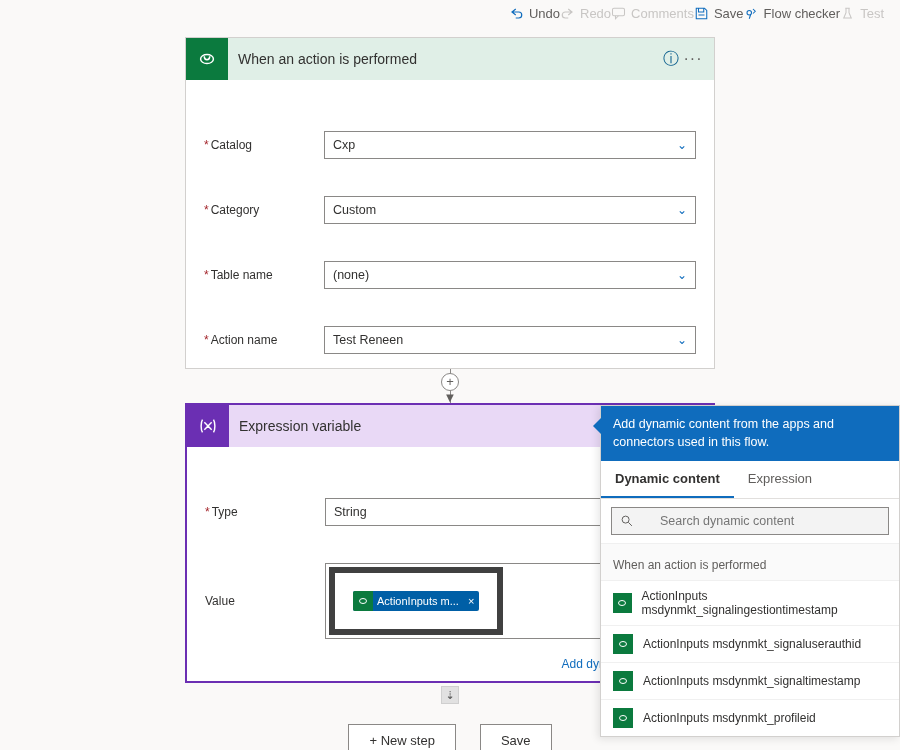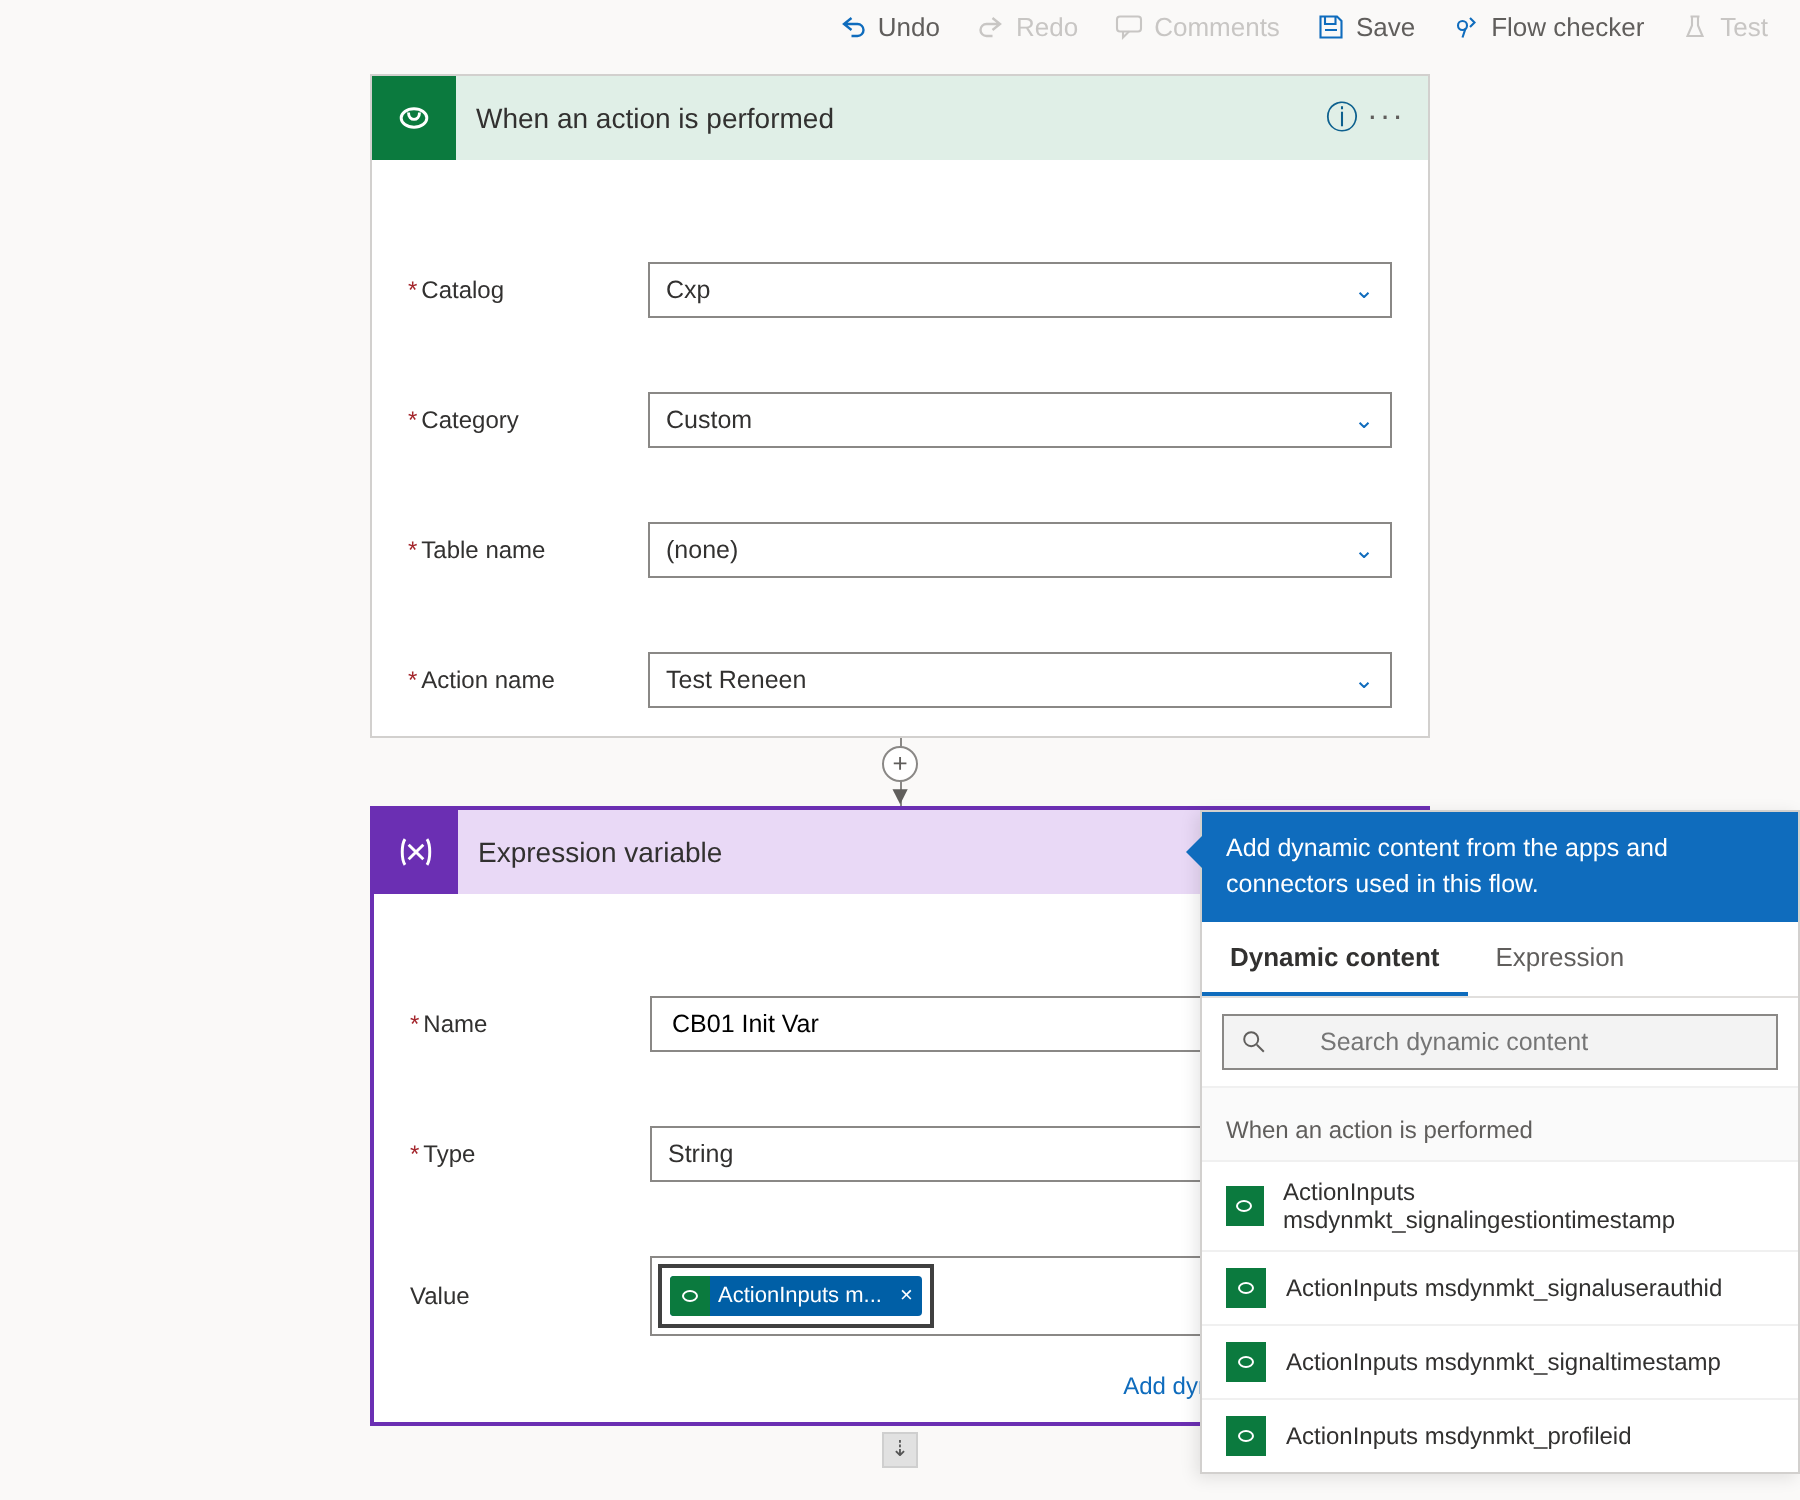--- a/index.html
+++ b/index.html
@@ -1,19 +1,19 @@
 <!DOCTYPE html>
 <html><head>
 <meta charset="utf-8">
 <style>
   * { box-sizing: border-box; font-family: "Segoe UI", Arial, sans-serif; }
   body { margin: 0; background: #faf9f8; width: 900px; height: 750px; overflow: hidden; position: relative; }
 
   
-  .toolbar { display: flex; justify-content: flex-end; align-items: center; padding: 6px 16px; gap: 18px; color: #605e5c; font-size: 13px; }
+  .toolbar { display: flex; justify-content: flex-end; align-items: center; padding: 6px 16px; gap: 0; color: #605e5c; font-size: 13px; }
   .toolbar .tb-item { display: flex; align-items: center; gap: 5px; cursor: pointer; }
   .toolbar .tb-item.disabled { color: #c8c6c4; }
   .tb-icon { width: 15px; height: 15px; display: inline-flex; align-items: center; justify-content: center; }
 
   
   .canvas { padding: 10px 0 0 0; }
   .card { width: 530px; margin: 0 auto 0 auto; border: 1px solid #d2d0ce; background: #fff; position: relative; }
   .card-header { display: flex; align-items: center; height: 42px; padding: 0 10px 0 0; }
   .card1 .card-header { background: #e0efe7; }
   .card2 { border: 2px solid #6b2fb3; }
@@ -27,21 +27,21 @@
 
   .card-body { padding: 14px 18px 14px 18px; }
   .form-row { display: flex; align-items: center; margin-bottom: 10px; margin-top: 37px; }
   .form-label { width: 120px; font-size: 12px; color: #323130; }
   .form-label .req { color: #a4262c; margin-right: 2px; }
   .form-select, .form-input { flex: 1; height: 28px; border: 1px solid #8a8886; padding: 0 8px; font-size: 12.5px; color: #323130; display: flex; align-items: center; justify-content: space-between; background: #fff; }
   .form-select .chevron { color: #0f6cbd; font-size: 12px; }
   .form-input input { border: none; outline: none; width: 100%; font-size: 12.5px; }
 
   .value-box { flex: 1; min-height: 30px; border: 1px solid #8a8886; padding: 3px; display: flex; align-items: center; }
-  .value-highlight { border: 2px solid #404040; padding: 4px; display: inline-flex; }
+  .value-highlight { border: 6px solid #404040; padding: 18px; display: inline-flex; }
   .token { background: #005fa6; color: #fff; font-size: 11px; display: flex; align-items: center; height: 20px; border-radius: 2px; overflow: hidden; }
   .token-icon { background: #0b7a3e; width: 20px; height: 20px; display: flex; align-items: center; justify-content: center; font-size: 10px; }
   .token-text { padding: 0 4px; }
   .token-x { padding: 0 5px; cursor: pointer; }
 
   .add-dynamic { text-align: right; font-size: 12px; color: #0f6cbd; padding: 4px 18px 10px; }
   .add-dynamic .plus-badge { display: inline-block; background: #0f6cbd; color: #fff; width: 14px; height: 14px; text-align: center; line-height: 14px; font-size: 11px; margin-left: 4px; }
 
   
   .connector { width: 530px; margin: 0 auto; position: relative; height: 34px; }
@@ -184,26 +184,20 @@
       <div class="card-icon">
         <svg width="22" height="22" viewBox="0 0 24 24">
             <path d="M6 5 C4 8 4 16 6 19 M18 5 C20 8 20 16 18 19 M8 8 L16 16 M16 8 L8 16" fill="none" stroke="#fff" stroke-width="1.6"></path>
           </svg>
       </div>
       <div class="card-title">Expression variable</div>
       <div class="help-icon">ⓘ</div>
       <div class="more-icon">···</div>
     </div>
     <div class="card-body">
-      <div class="form-row">
-        <div class="form-label"><span class="req">*</span><span>Name</span></div>
-        <div class="form-input">
-          <input value="CB01 Init Var" style="">
-        </div>
-      </div>
       <div class="form-row">
         <div class="form-label"><span class="req">*</span><span>Type</span></div>
         <div class="form-select">
           <span>String</span>
           <span class="chevron" style="color:#605e5c">⌄</span>
         </div>
       </div>
       <div class="form-row" style="margin-bottom:0">
         <div class="form-label">Value</div>
         <div class="value-box">

